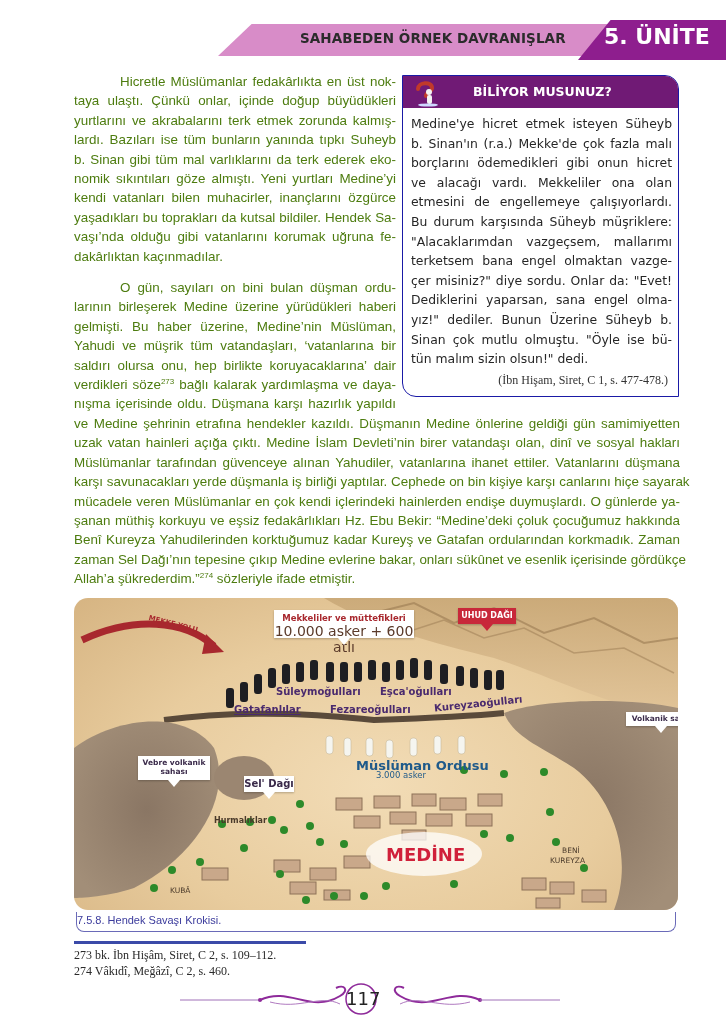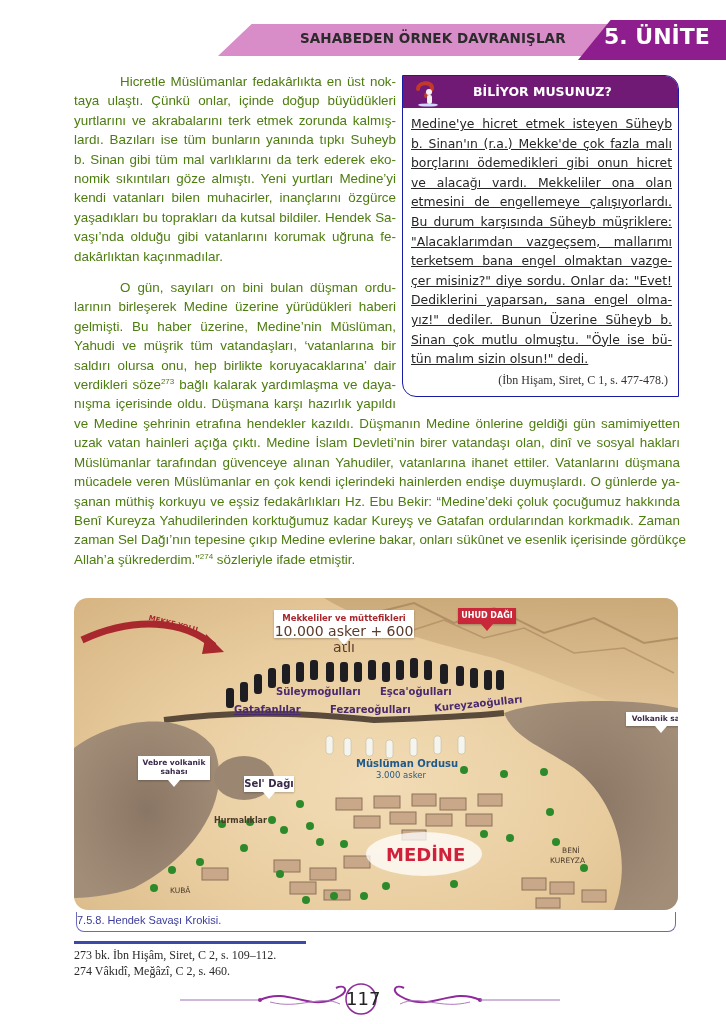--- a/index.html
+++ b/index.html
@@ -54,21 +54,20 @@
       position: absolute; left: 70px; top: 8px; font-family: "DejaVu Sans", sans-serif;
       font-weight: bold; font-size: 12.5px; color: #ffffff; white-space: nowrap;
     }
     .qmark {
       position: absolute; left: 8px; top: 2px; width: 30px; height: 30px;
     }
     .infobox-body {
       position: absolute; left: 8px; top: 38px; width: 261px;
       font-family: "DejaVu Sans", sans-serif; font-size: 12.4px; line-height: 19.6px;
       color: #262626;
-      text-decoration: underline;
     }
     .infobox-src {
       position: absolute; right: 10px; bottom: 8px;
       font-family: "Liberation Serif", serif; font-size: 12px; color: #333;
       white-space: nowrap;
     }
 
     
     .map {
       position: absolute; left: 74px; top: 598px; width: 604px; height: 312px;
@@ -147,20 +146,21 @@
   <span class="line" style="text-indent:0">Yahudi ve müşrik tüm vatandaşları, ‘vatanlarına bir</span>
   <span class="line" style="text-indent:0">saldırı olursa onu, hep birlikte koruyacaklarına’ dair</span>
   <span class="line" style="text-indent:0"><span>verdikleri söze</span><sup>273</sup><span> bağlı kalarak yardımlaşma ve daya-</span></span>
   <span class="line" style="text-indent:0">nışma içerisinde oldu. Düşmana karşı hazırlık yapıldı</span>
 </div>
 
 <div class="p p3">
   <span class="line">ve Medine şehrinin etrafına hendekler kazıldı. Düşmanın Medine önlerine geldiği gün samimiyetten</span>
   <span class="line">uzak vatan hainleri açığa çıktı. Medine İslam Devleti’nin birer vatandaşı olan, dinî ve sosyal hakları</span>
   <span class="line">Müslümanlar tarafından güvenceye alınan Yahudiler, vatanlarına ihanet ettiler. Vatanlarını düşmana</span>
+  <span class="line">karşı savunacakları yerde düşmanla iş birliği yaptılar. Cephede on bin kişiye karşı canlarını hiçe sayarak</span>
   <span class="line">mücadele veren Müslümanlar en çok kendi içlerindeki hainlerden endişe duymuşlardı. O günlerde ya-</span>
   <span class="line">şanan müthiş korkuyu ve eşsiz fedakârlıkları Hz. Ebu Bekir: “Medine’deki çoluk çocuğumuz hakkında</span>
   <span class="line">Benî Kureyza Yahudilerinden korktuğumuz kadar Kureyş ve Gatafan ordularından korkmadık. Zaman</span>
   <span class="line">zaman Sel Dağı’nın tepesine çıkıp Medine evlerine bakar, onları sükûnet ve esenlik içerisinde gördükçe</span>
   <span class="line last"><span>Allah’a şükrederdim.”</span><sup>274</sup><span> sözleriyle ifade etmiştir.</span></span>
 </div>
 
 <div class="infobox">
   <div class="infobox-head">
     <svg class="qmark" viewBox="0 0 30 30">
@@ -323,21 +323,21 @@
 
   <div class="callout" style="left:528px;top:114px;width:70px;height:14px;font-size:7.5px;line-height:14px;color:#3a2a4a;">Volkanik saha</div>
 
   <div class="callout" style="left:40px;top:158px;width:72px;height:24px;">
     <div style="font-size:7.5px;color:#3a2a4a;margin-top:2px;">Vebre volkanik</div>
     <div style="font-size:7.5px;color:#3a2a4a;">sahası</div>
   </div>
 
   <div class="callout" style="left:146px;top:178px;width:50px;height:16px;font-size:10px;line-height:16px;color:#3a2a4a;">Sel' Dağı</div>
 
-  <div class="map-label" style="left:282px;top:160px;font-size:10px;color:#1f5a8a;">Müslüman Ordusu</div>
+  <div class="map-label" style="left:282px;top:160px;font-size:13px;color:#1f5a8a;">Müslüman Ordusu</div>
   <div class="map-label" style="left:302px;top:172px;font-size:8.5px;color:#1f5a8a;font-weight:normal;">3.000 asker</div>
 
   <div class="map-label" style="left:140px;top:218px;font-size:8px;color:#4a3a2a;">Hurmalıklar</div>
 
   <div class="map-label" style="left:312px;top:246px;font-size:18px;color:#d0203a;">MEDİNE</div>
 
   <div class="map-label" style="left:488px;top:248px;font-size:7.5px;color:#4a3a2a;font-weight:normal;">BENİ</div>
   <div class="map-label" style="left:476px;top:258px;font-size:7.5px;color:#4a3a2a;font-weight:normal;">KUREYZA</div>
 
   <div class="map-label" style="left:96px;top:288px;font-size:7.5px;color:#4a3a2a;font-weight:normal;">KUBÂ</div>

